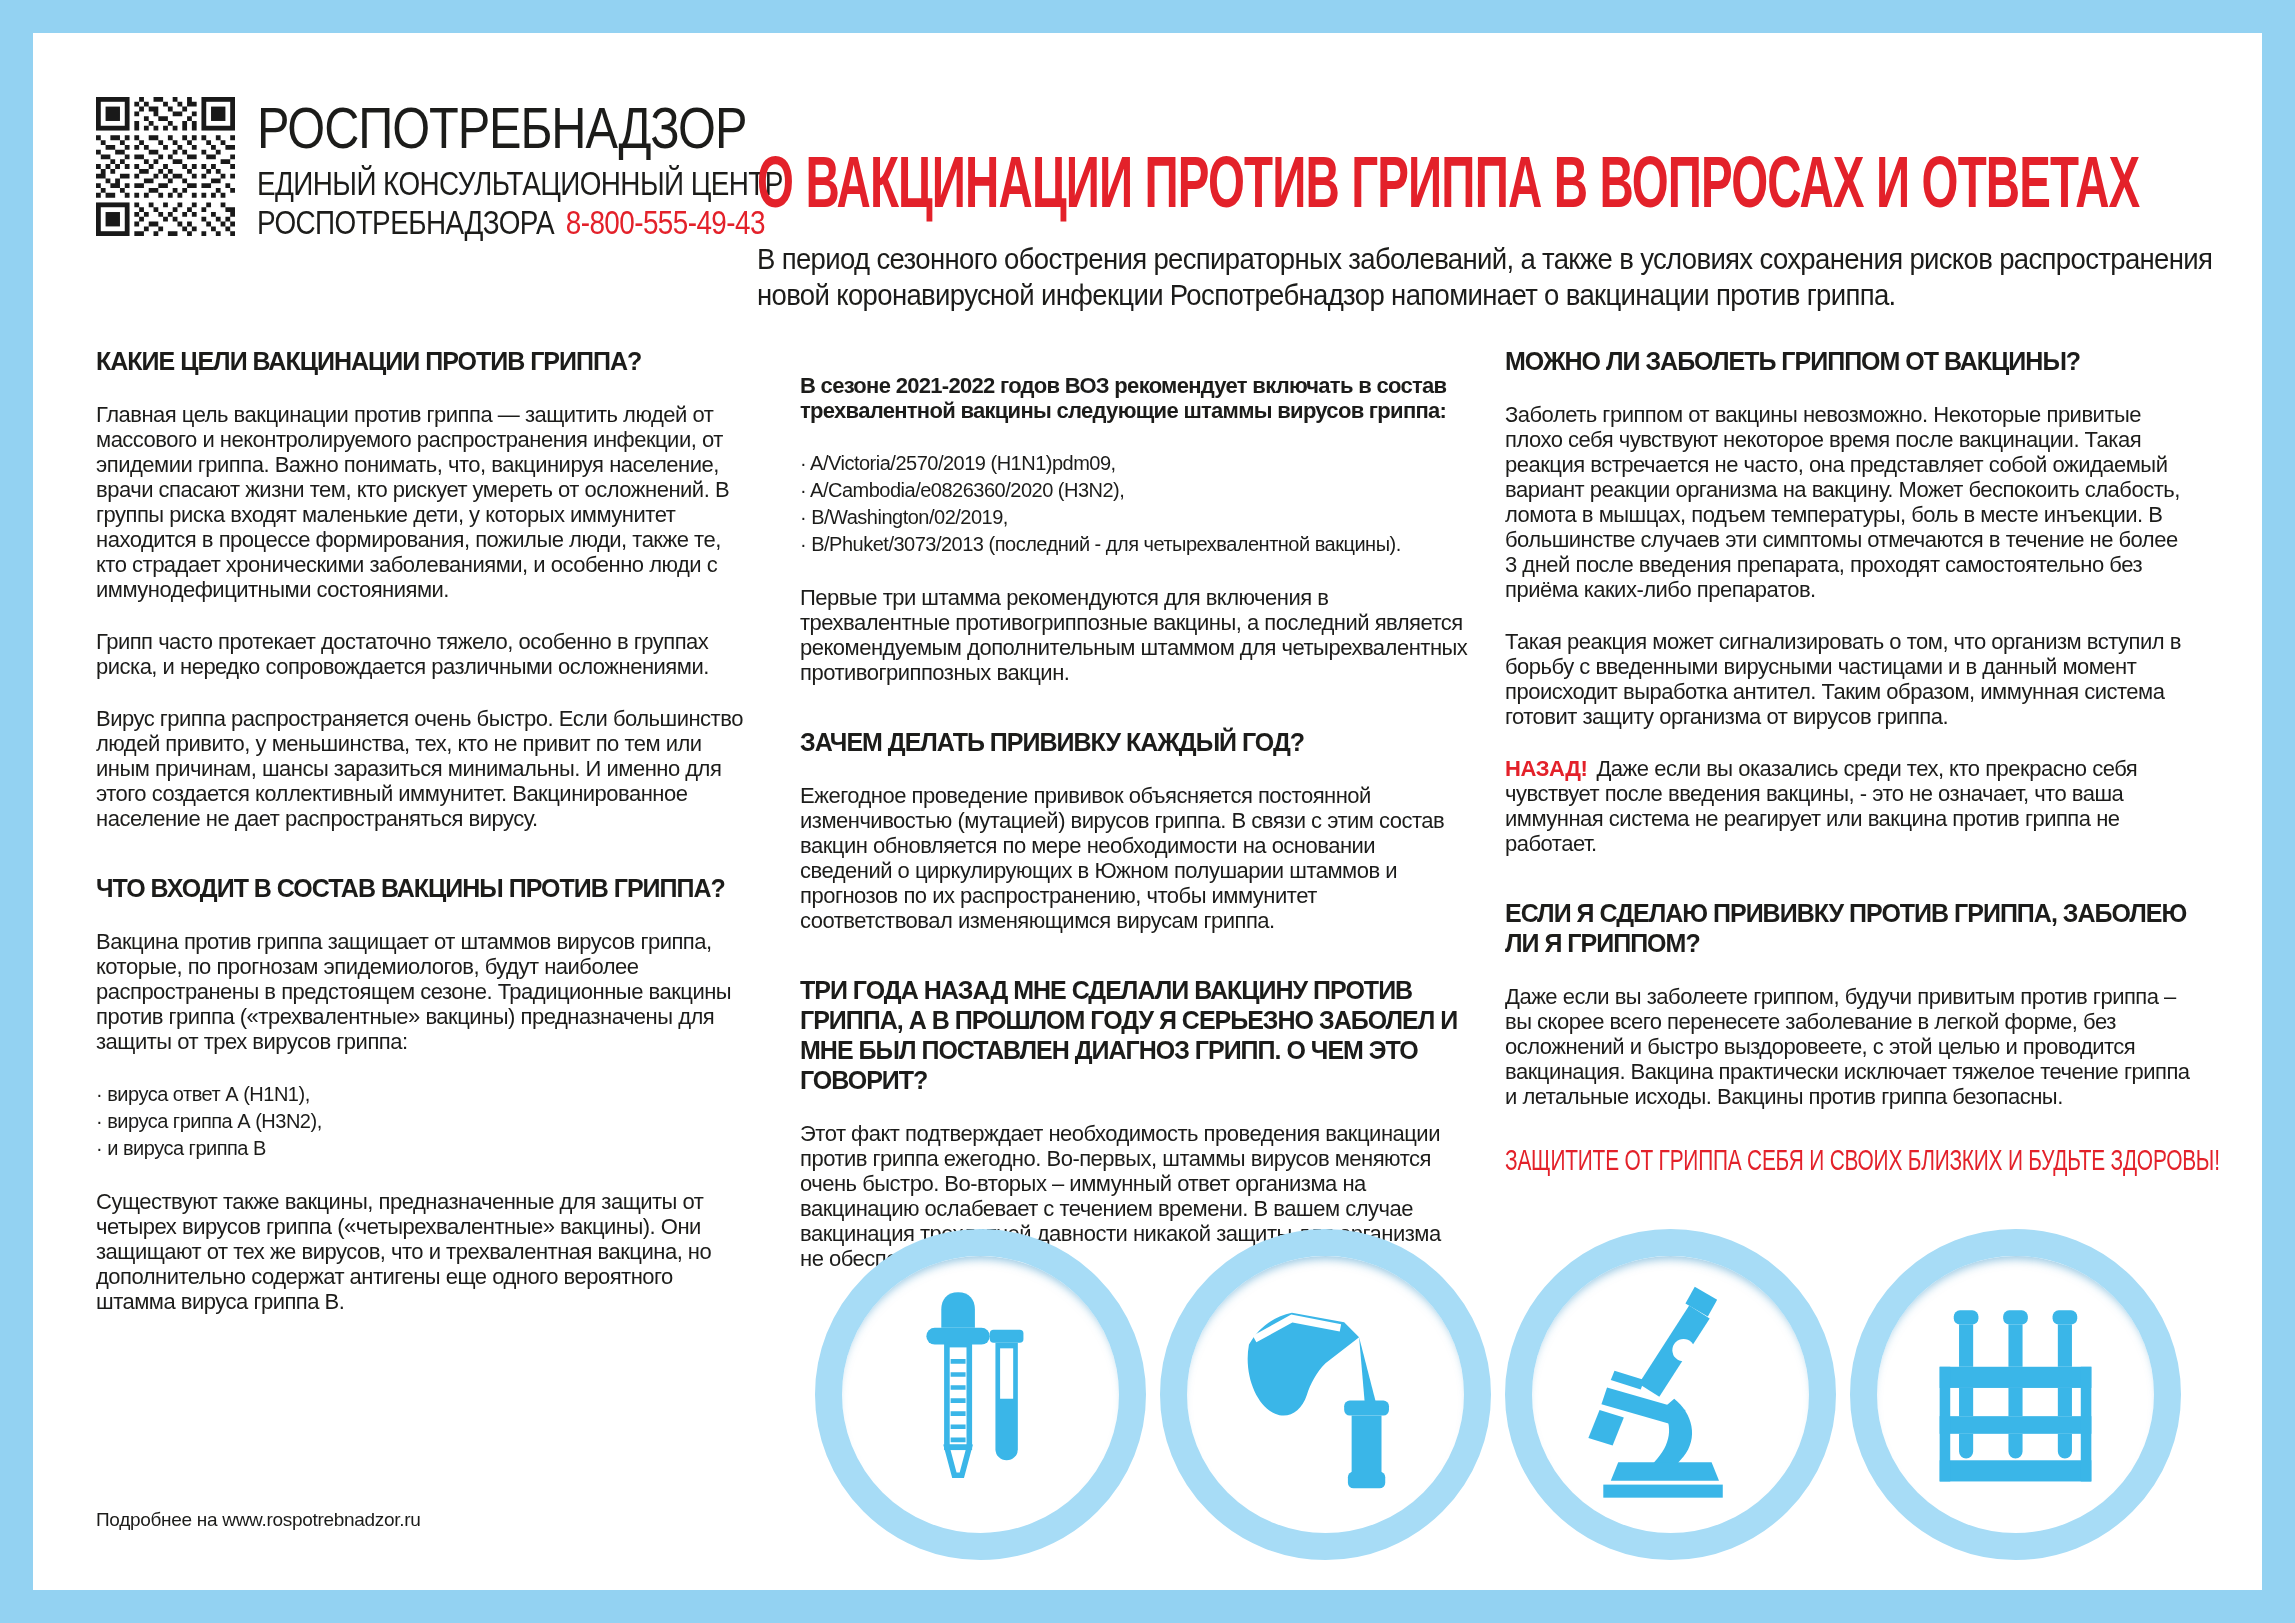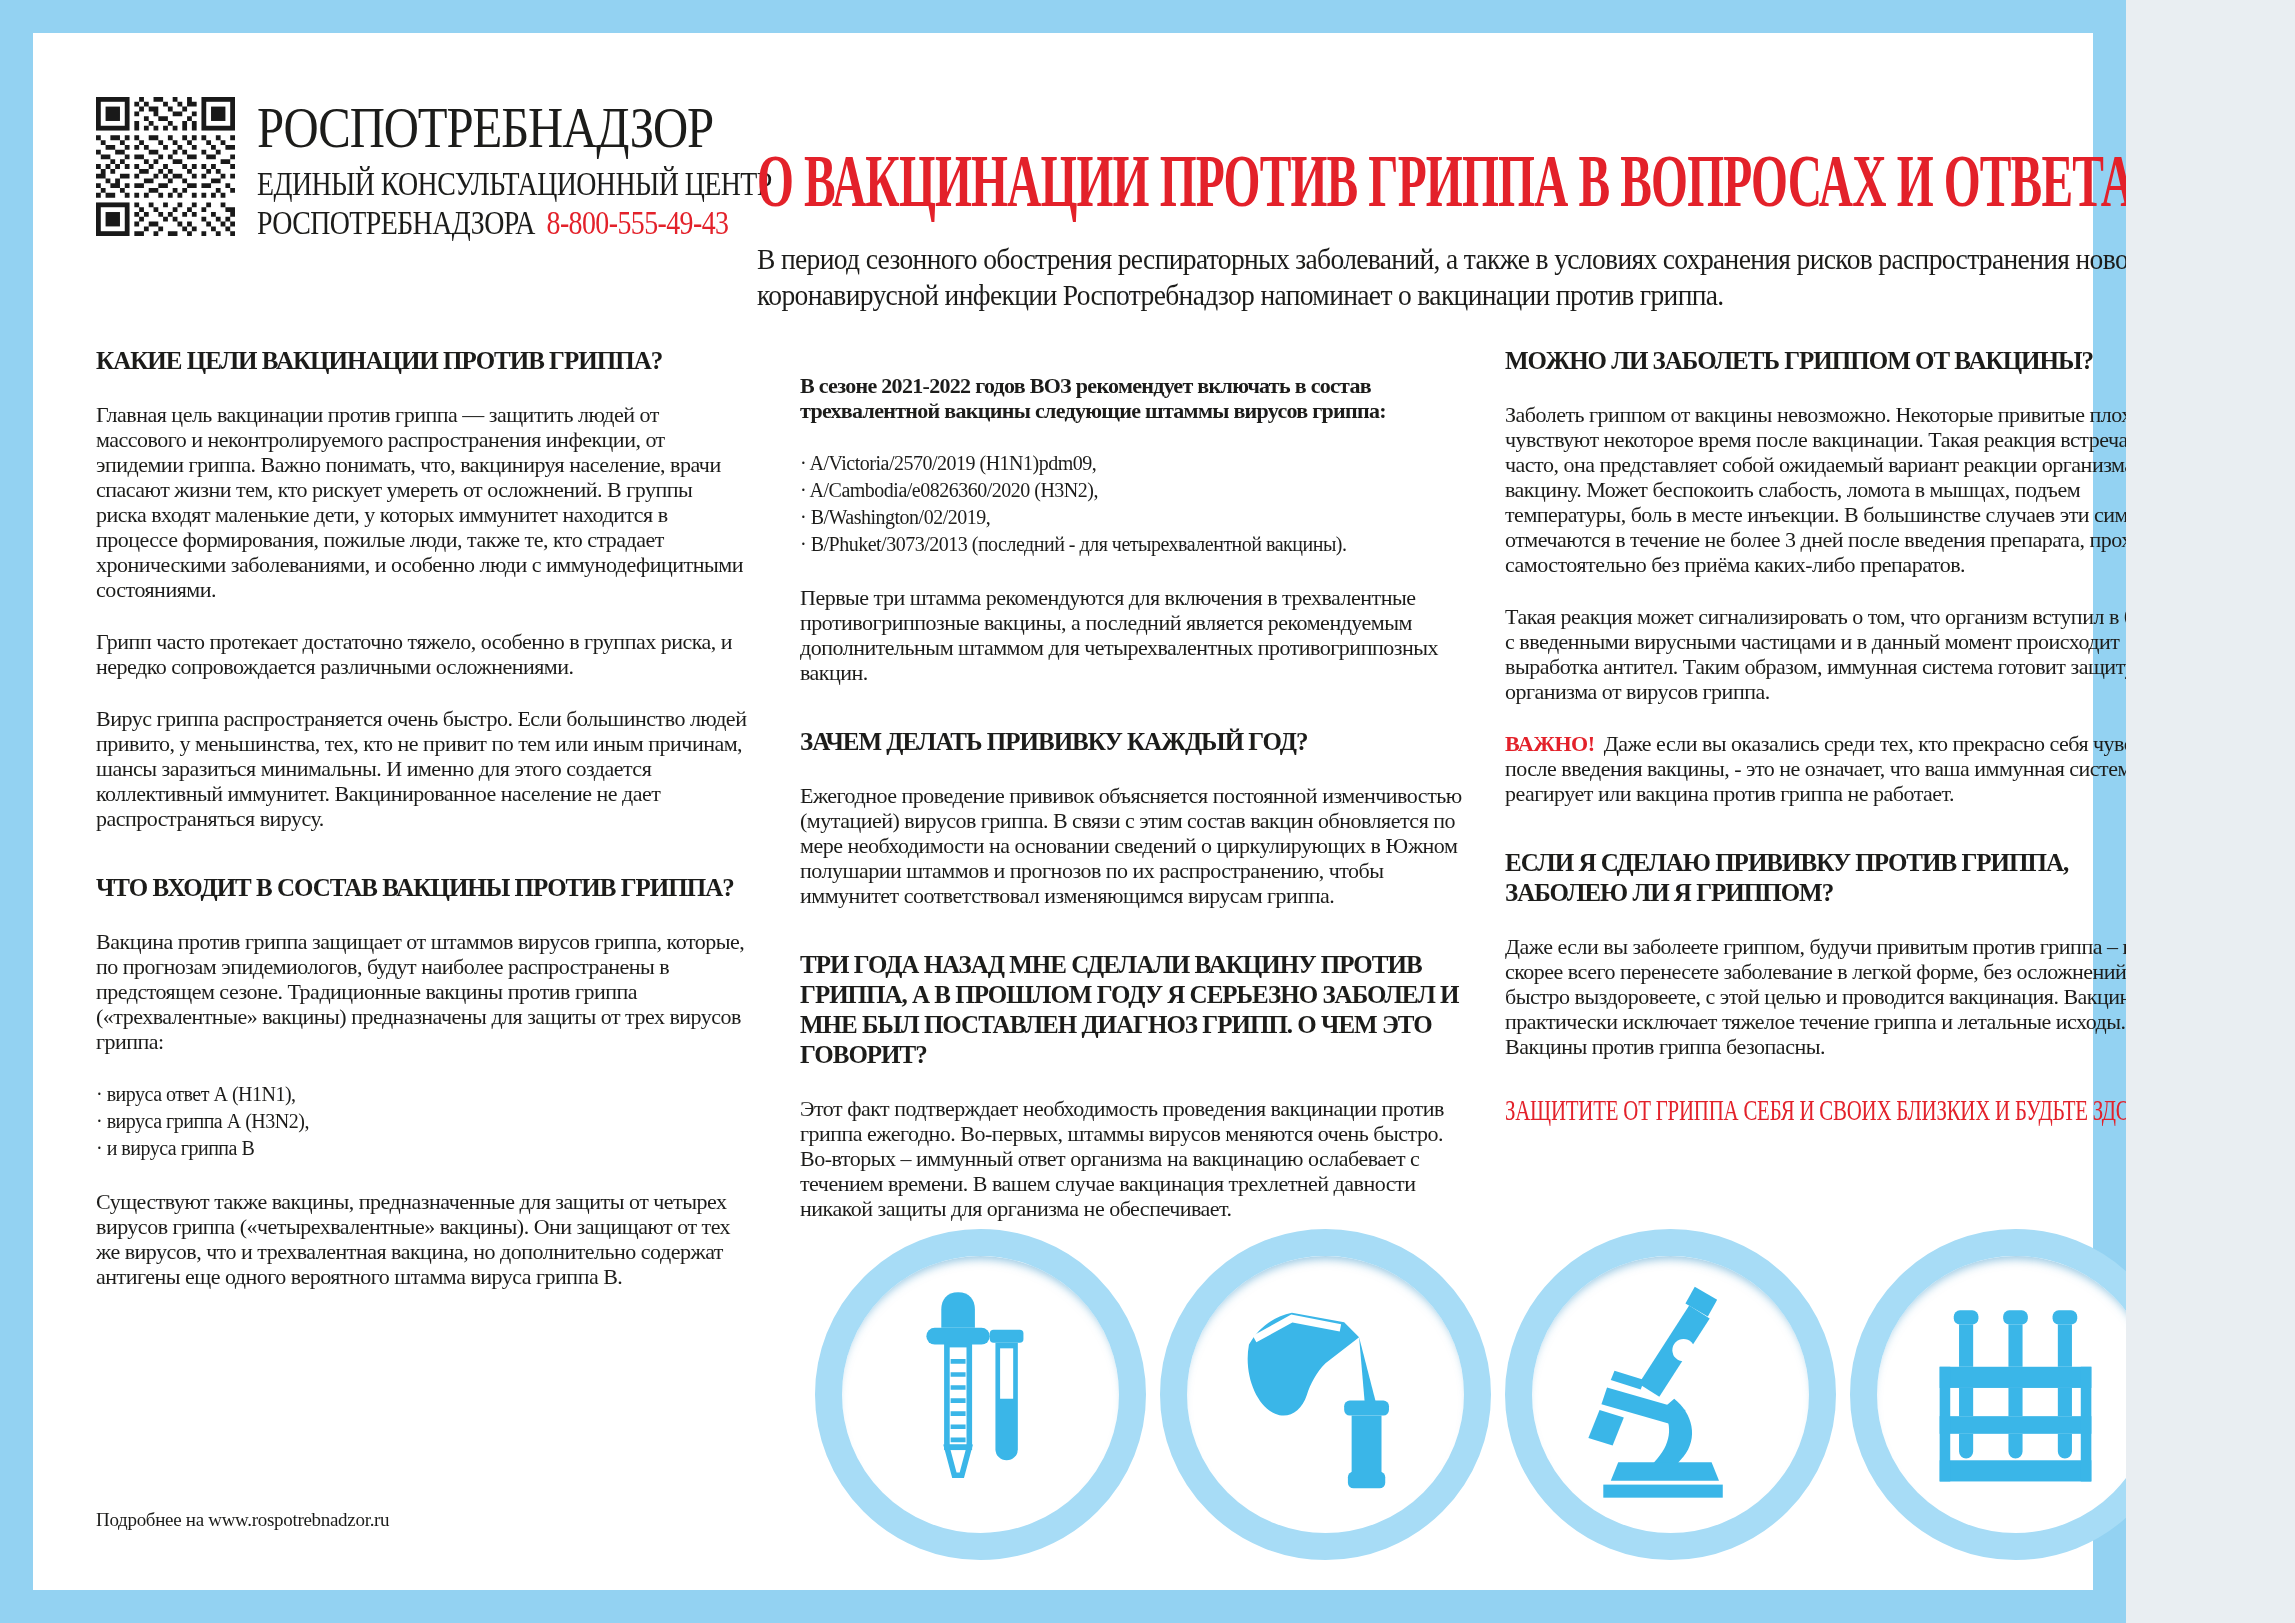--- a/index.html
+++ b/index.html
@@ -4,22 +4,22 @@
 <style>
   :root{
     --red:#e3212a;
     --frame:#93d2f2;
     --ring:#a7dcf6;
     --icon:#3ab6e8;
     --ink:#1c1c1a;
   }
   html,body{margin:0;padding:0;background:#e9eef2;}
   .poster{
-    position:relative;width:2126px;height:1623px;background:var(--frame);
-    font-family:Liberation Serif, serif;color:var(--ink);overflow:hidden;
+    position:relative;width:2295px;height:1623px;background:var(--frame);
+    font-family:Liberation Sans, sans-serif;color:var(--ink);overflow:hidden;
   }
   .sheet{position:absolute;left:33px;top:33px;right:33px;bottom:33px;background:#ffffff;}
   
   .qr{position:absolute;left:96px;top:97px;width:139px;height:139px;}
   .qr .dark{fill:#191919;}
   .brand{
     position:absolute;left:257px;top:96px;font-size:58px;line-height:63px;
     letter-spacing:-1.3px;white-space:nowrap;transform:scaleX(.84);transform-origin:left top;
   }
   .center-block{
@@ -175,21 +175,21 @@
     <p class="p">Ежегодное проведение прививок объясняется постоянной изменчивостью (мутацией) вирусов гриппа. В связи с этим состав вакцин обновляется по мере необходимости на основании сведений о циркулирующих в Южном полушарии штаммов и прогнозов по их распространению, чтобы иммунитет соответствовал изменяющимся вирусам гриппа.</p>
     <h2 class="q">ТРИ ГОДА НАЗАД МНЕ СДЕЛАЛИ ВАКЦИНУ ПРОТИВ ГРИППА, А В ПРОШЛОМ ГОДУ Я СЕРЬЕЗНО ЗАБОЛЕЛ И МНЕ БЫЛ ПОСТАВЛЕН ДИАГНОЗ ГРИПП. О ЧЕМ ЭТО ГОВОРИТ?</h2>
     <p class="p">Этот факт подтверждает необходимость проведения вакцинации против гриппа ежегодно. Во-первых, штаммы вирусов меняются очень быстро. Во-вторых – иммунный ответ организма на вакцинацию ослабевает с течением времени. В вашем случае вакцинация трехлетней давности никакой защиты для организма не обеспечивает.</p>
   </section>
 
   <section class="col col3">
     <h2 class="q first">МОЖНО ЛИ ЗАБОЛЕТЬ ГРИППОМ ОТ ВАКЦИНЫ?</h2>
     <p class="p">Заболеть гриппом от вакцины невозможно. Некоторые привитые плохо себя чувствуют некоторое время после вакцинации. Такая реакция встречается не часто, она представляет собой ожидаемый вариант реакции организма на вакцину. Может беспокоить слабость, ломота в мышцах, подъем температуры, боль в месте инъекции. В большинстве случаев эти симптомы отмечаются в течение не более 3 дней после введения препарата, проходят самостоятельно без приёма каких-либо препаратов.</p>
     <p class="p">Такая реакция может сигнализировать о том, что организм вступил в борьбу с введенными вирусными частицами и в данный момент происходит выработка антител. Таким образом, иммунная система готовит защиту организма от вирусов гриппа.</p>
     <p class="p">
-      <span class="imp">ВАЖНО!</span><span>Даже если вы оказались среди тех, кто прекрасно себя чувствует после введения вакцины, - это не означает, что ваша иммунная система не реагирует или вакцина против гриппа не работает.</span>
+      <span class="imp">НАЗАД!</span><span>Даже если вы оказались среди тех, кто прекрасно себя чувствует после введения вакцины, - это не означает, что ваша иммунная система не реагирует или вакцина против гриппа не работает.</span>
     </p>
     <h2 class="q">ЕСЛИ Я СДЕЛАЮ ПРИВИВКУ ПРОТИВ ГРИППА, ЗАБОЛЕЮ ЛИ Я ГРИППОМ?</h2>
     <p class="p">Даже если вы заболеете гриппом, будучи привитым против гриппа – вы скорее всего перенесете заболевание в легкой форме, без осложнений и быстро выздоровеете, с этой целью и проводится вакцинация. Вакцина практически исключает тяжелое течение гриппа и летальные исходы. Вакцины против гриппа безопасны.</p>
     <div class="cta">ЗАЩИТИТЕ ОТ ГРИППА СЕБЯ И СВОИХ БЛИЗКИХ И БУДЬТЕ ЗДОРОВЫ!</div>
   </section>
 
   <div class="icon-circle ic1">
     <svg viewBox="0 0 100 120" aria-hidden="true">
       <path class="icon-fill" d="M38 5c6 0 9 4 9 9v10H29V14c0-5 3-9 9-9z"></path>
       <rect class="icon-fill" x="21" y="24" width="34" height="9" rx="4.5"></rect>

